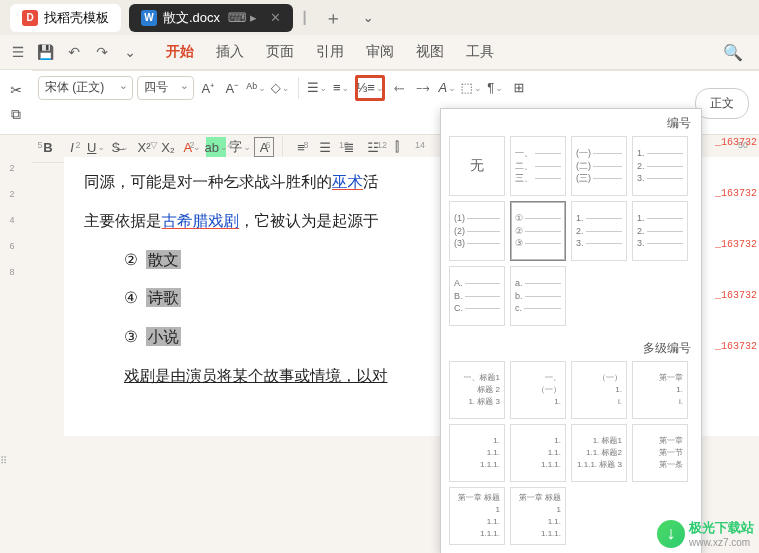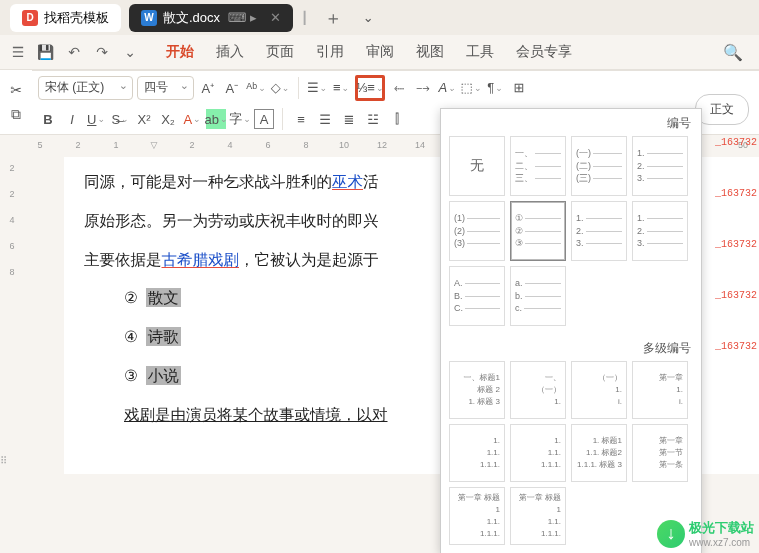--- a/index.html
+++ b/index.html
@@ -53,34 +53,34 @@
   .numbering-panel { position: absolute; left: 440px; top: 108px; width: 262px; background: #fff; border: 1px solid #ccc; box-shadow: 0 2px 10px rgba(0,0,0,0.2); z-index: 100; font-size: 12px; text-align: right;}
   .panel-section-title { padding: 6px 10px 4px; color: #555; }
   .panel-grid { display: flex; flex-wrap: wrap; gap: 5px; padding: 0 8px 8px; }
   .thumb { width: 56px; height: 60px; border: 1px solid #ddd; background: #fff; padding: 4px; font-size: 9px; color: #777; line-height: 1.4; display: flex; flex-direction: column; justify-content: center; position: relative;}
   .thumb.none { align-items: center; justify-content: center; font-size: 14px; color: #666;}
   .thumb .row { display: flex; align-items: center; gap: 2px; white-space: nowrap; overflow: hidden;}
   .thumb .row .line { flex: 1; height: 1px; background: #ccc; }
   .thumb.sel-thumb { border-color: #888; box-shadow: inset 0 0 0 1px #bbb; }
   .thumb.multi { height: 58px; font-size: 8px; line-height: 1.5;}
   
-  .style-btn { position: absolute; right: 10px; top: 94px; padding: 6px 14px; background: #fff; border: 1px solid #ccc; border-radius: 14px; font-size: 12px; color: #444; }
+  .style-btn { position: absolute; right: 10px; top: 88px; padding: 6px 14px; background: #fff; border: 1px solid #ccc; border-radius: 14px; font-size: 12px; color: #444; }
   
   .right-edge { position: absolute; right: 0; top: 135px; width: 55px; font-size: 10px; color: #e74c3c; line-height: 1.1;}
   .right-edge div { margin-bottom: 36px; text-align: right; padding: 2px; font-family: Liberation Mono, monospace; }
   
   .watermark { position: absolute; right: 5px; bottom: 5px; display: flex; align-items: center; gap: 4px; font-size: 12px; z-index: 200; }
   .wm-icon { width: 28px; height: 28px; border-radius: 50%; background: linear-gradient(135deg, #4cd964, #2ecc71); display: flex; align-items: center; justify-content: center; color: #fff; font-size: 18px;}
   .wm-text .t1 { color: #2ecc71; font-weight: bold; font-size: 13px;}
   .wm-text .t2 { color: #999; font-size: 10px;}
   
   .left-col { display: flex; flex-direction: column; justify-content: center; gap: 4px; padding: 0 6px; }
   
   .tb-container { display: flex; background: #fff; border-top: 1px solid #e5e1db; border-bottom: 1px solid #e5e1db; height: 66px;}
-  .tb-rows { display: flex; flex-direction: column; flex: 1;}
+  .tb-rows { display: flex; flex-direction: column; flex: 1; gap: 28px;}
 </style>
 </head>
 <body>
 
 <div class="tab-bar">
   <div class="tab light">
     <span class="tab-icon red">D</span>
     <span>找稻壳模板</span>
   </div>
   <div class="tab dark">
@@ -103,21 +103,20 @@
     <span class="menu-ico">⌄</span>
   </div>
   <div class="menu-tabs">
     <span class="menu-tab active">开始</span>
     <span class="menu-tab">插入</span>
     <span class="menu-tab">页面</span>
     <span class="menu-tab">引用</span>
     <span class="menu-tab">审阅</span>
     <span class="menu-tab">视图</span>
     <span class="menu-tab">工具</span>
-    <span class="menu-tab">会员专享</span>
   </div>
   <div class="menu-right">
     <span class="search-icon">🔍</span>
   </div>
 </div>
 
 <div class="tb-container">
   <div class="left-col">
     <span class="tico">✂</span>
     <span class="tico">⧉</span>
@@ -197,21 +196,20 @@
     <div></div>
     <div>2</div>
     <div>4</div>
     <div>6</div>
     <div>8</div>
   </div>
   <div class="doc-wrap">
     <span class="drag-handle">⠿</span>
     <div class="doc-body">
       <p><span>同源，可能是对一种乞求战斗胜利的</span><span class="link-like">巫术</span><span>活</span></p>
-      <p>原始形态。另一为劳动或庆祝丰收时的即兴</p>
       <p><span>主要依据是</span><span class="link-like">古希腊戏剧</span><span>，它被认为是起源于</span></p>
       <p style="padding-left:40px"><span class="num-circle">②</span>&nbsp;&nbsp;<span class="sel">散文</span></p>
       <p style="padding-left:40px"><span class="num-circle">④</span>&nbsp;&nbsp;<span class="sel">诗歌</span></p>
       <p style="padding-left:40px"><span class="num-circle">③</span>&nbsp;&nbsp;<span class="sel">小说</span></p>
       <p style="padding-left:40px"><span style="text-decoration: underline">戏剧是由演员将某个故事或情境，以对</span></p>
     </div>
   </div>
 </div>
 
 <div class="numbering-panel">

